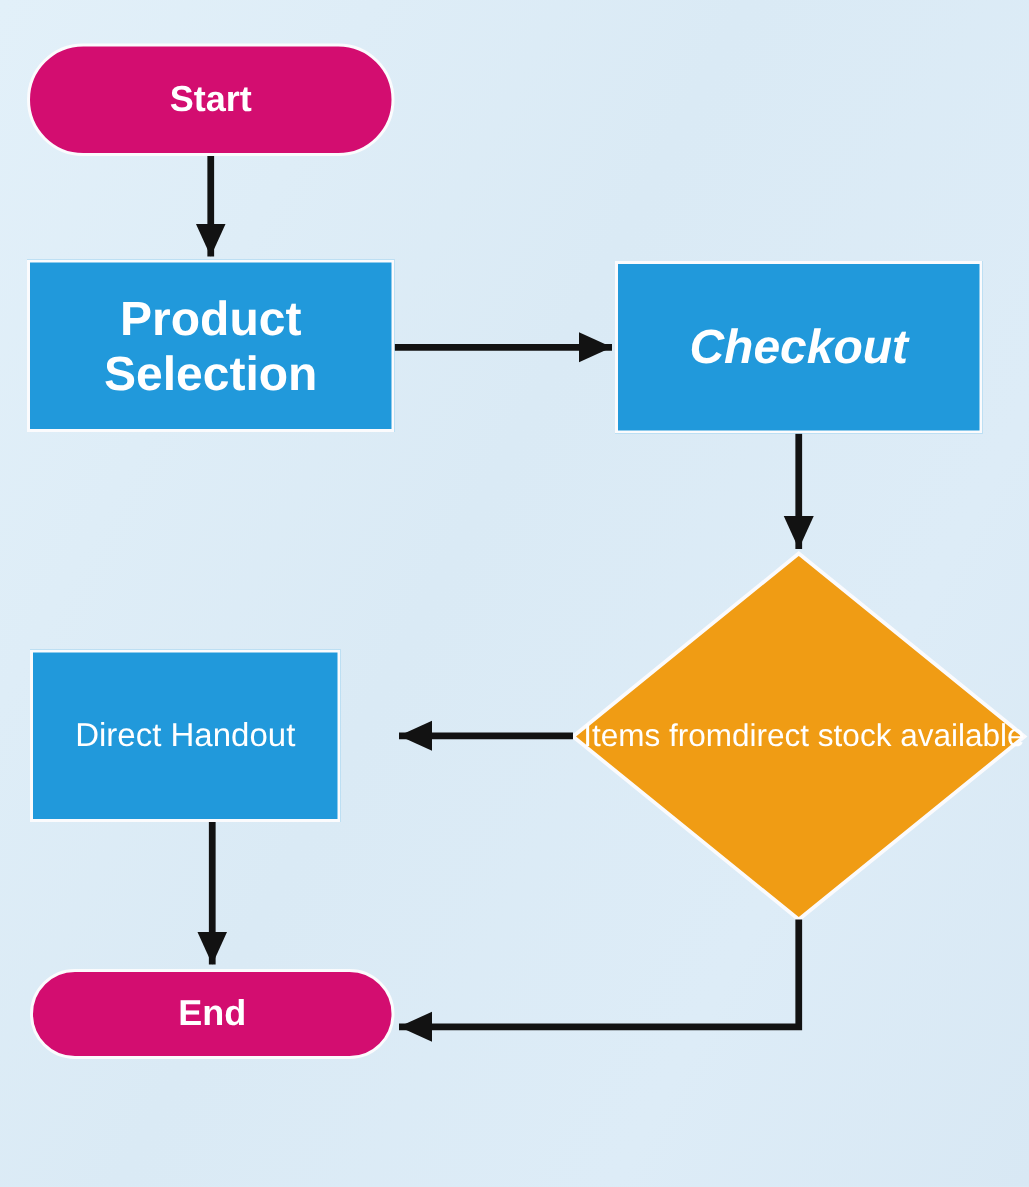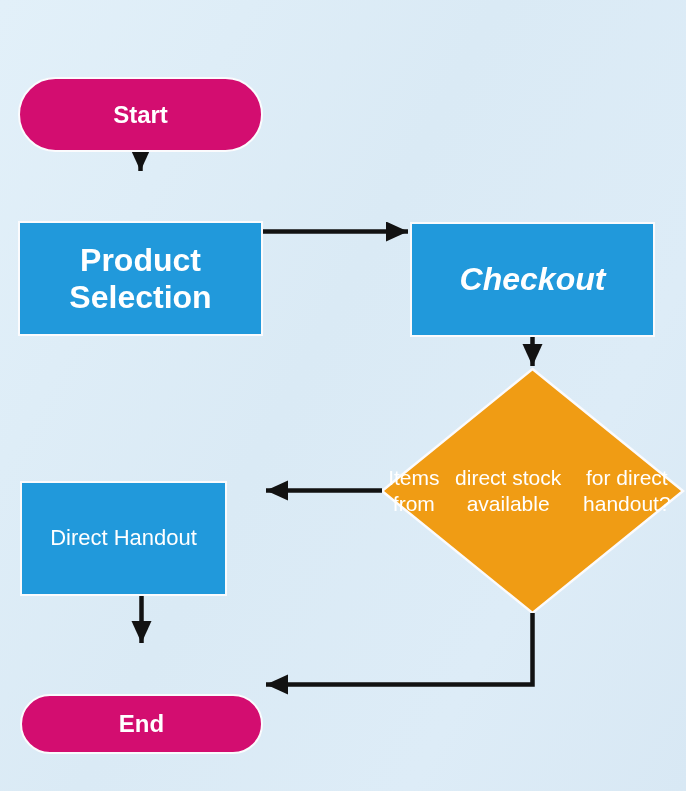--- a/index.html
+++ b/index.html
@@ -26,21 +26,20 @@
     stroke-width: 4.5px;
   }
   .node {
     position: absolute;
     display: flex;
     align-items: center;
     justify-content: center;
     text-align: center;
     color: #ffffff;
     box-sizing: border-box;
-    margin-top: 48px;
   }
   .terminal {
     background: #d30d70;
     border: 2px solid #fbfbfd;
     border-radius: 40px;
     font-weight: bold;
     font-size: 24px;
   }
   .process {
     background: #2199db;
@@ -95,21 +94,20 @@
     <span>Product Selection</span>
   </div>
 
   <div class="node process bold" style="left:410px; top:174px; width:245px; height:115px;font-style:italic;">
     <span>Checkout</span>
   </div>
 
   <div class="decision-label">
     <span class="line">Items from</span>
     <span class="line">direct stock available</span>
-    <span class="line">for direct handout?</span>
   </div>
 
   <div class="node process regular" style="left:20px; top:433px; width:207px; height:115px;">
     <span>
       <span class="line">Direct Handout</span>
     </span>
   </div>
 
   <div class="node terminal" style="left:20px; top:646px; width:243px; height:60px;">
     <span>End</span>

